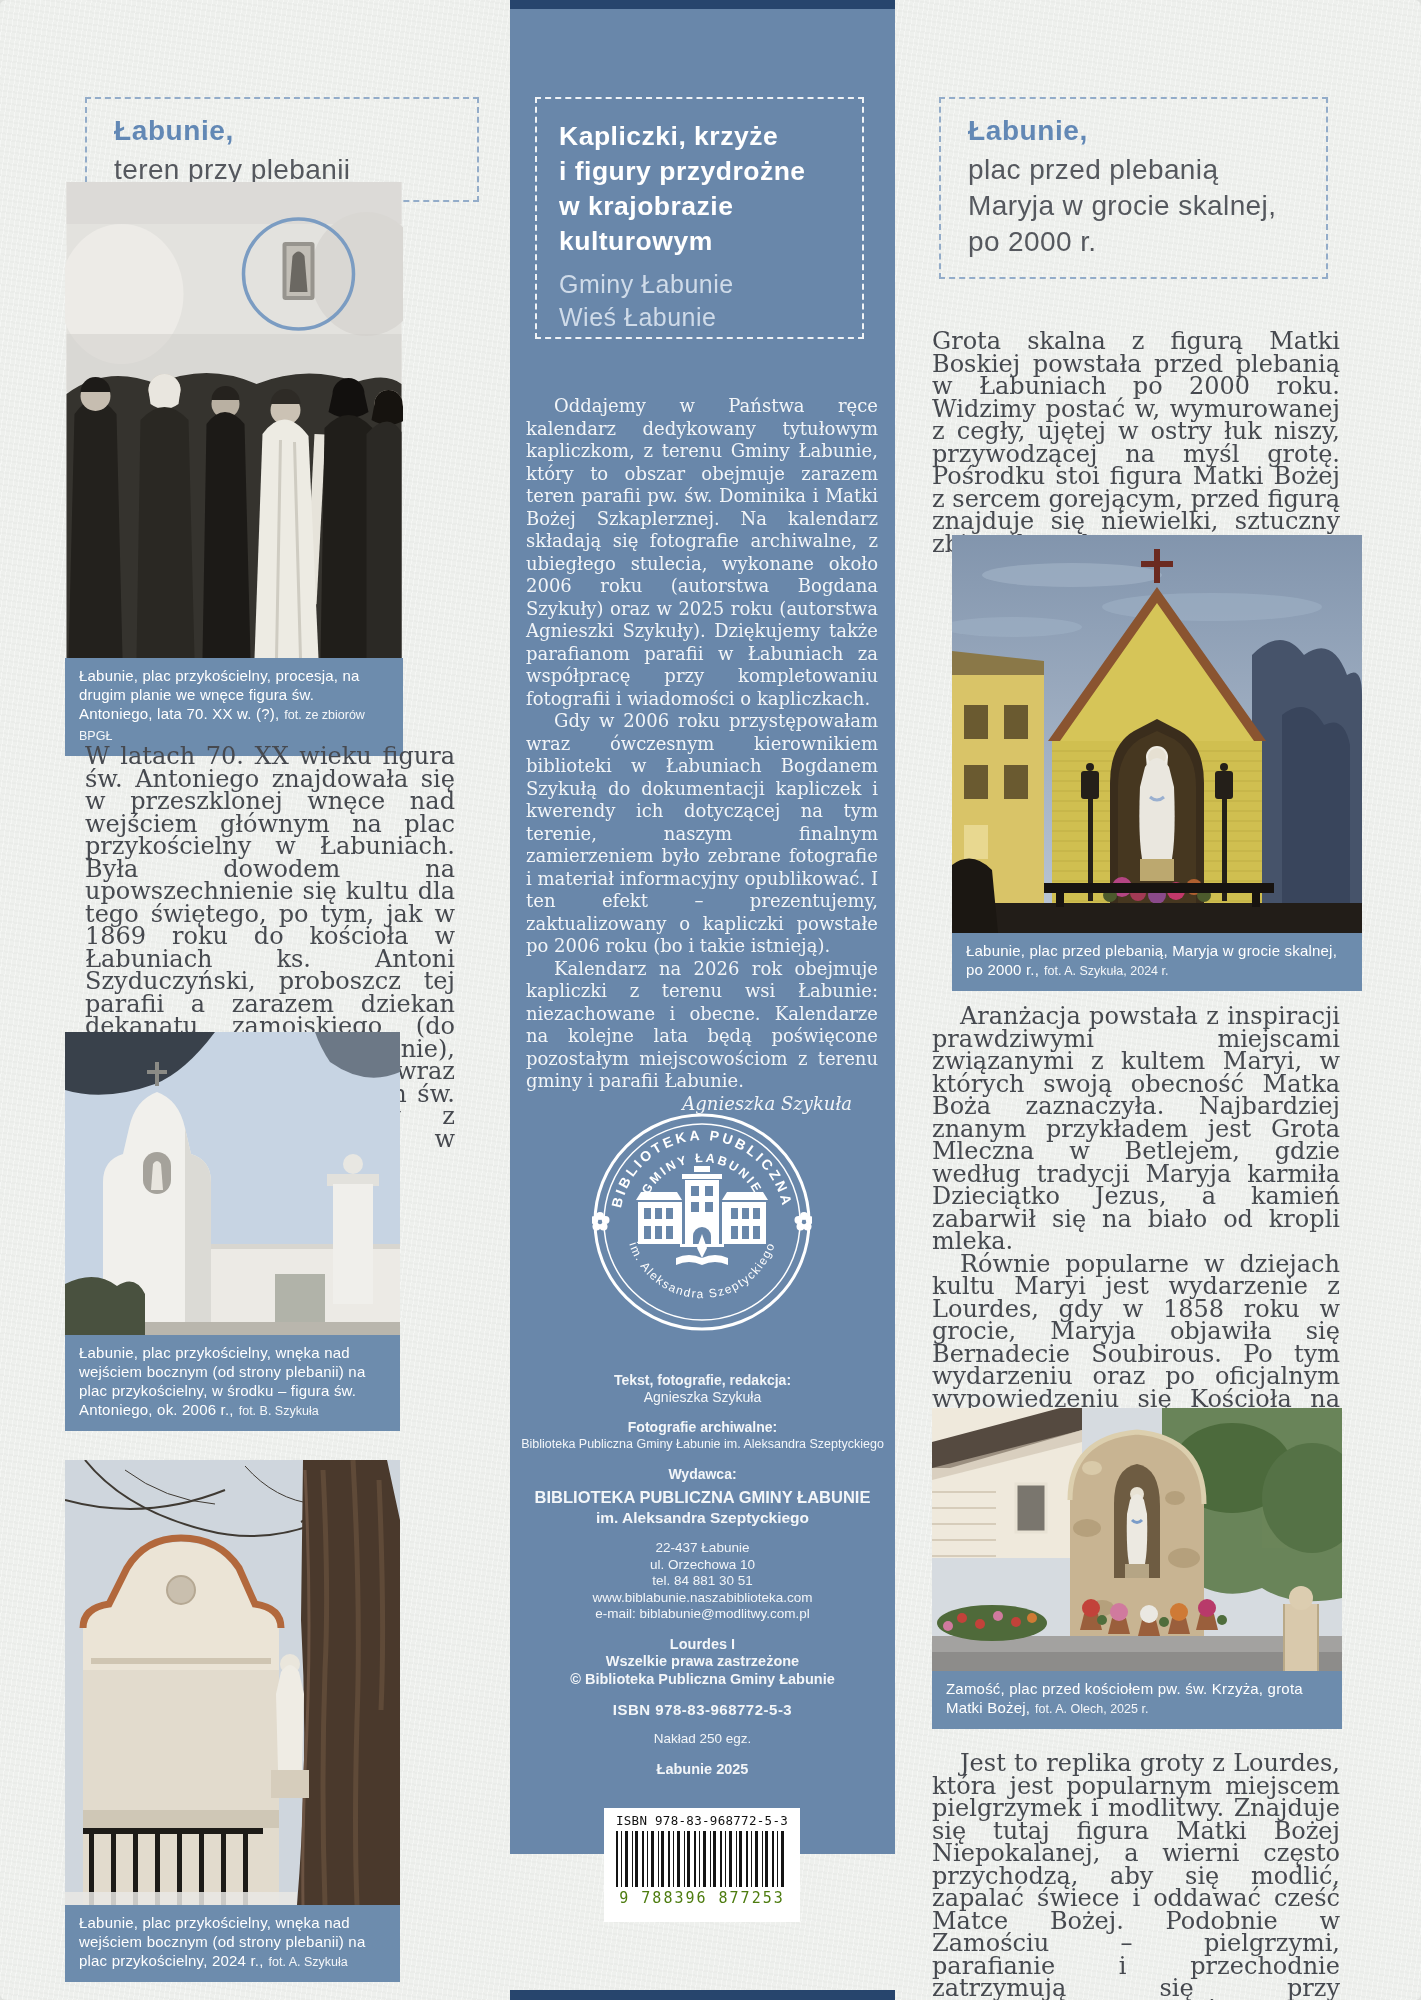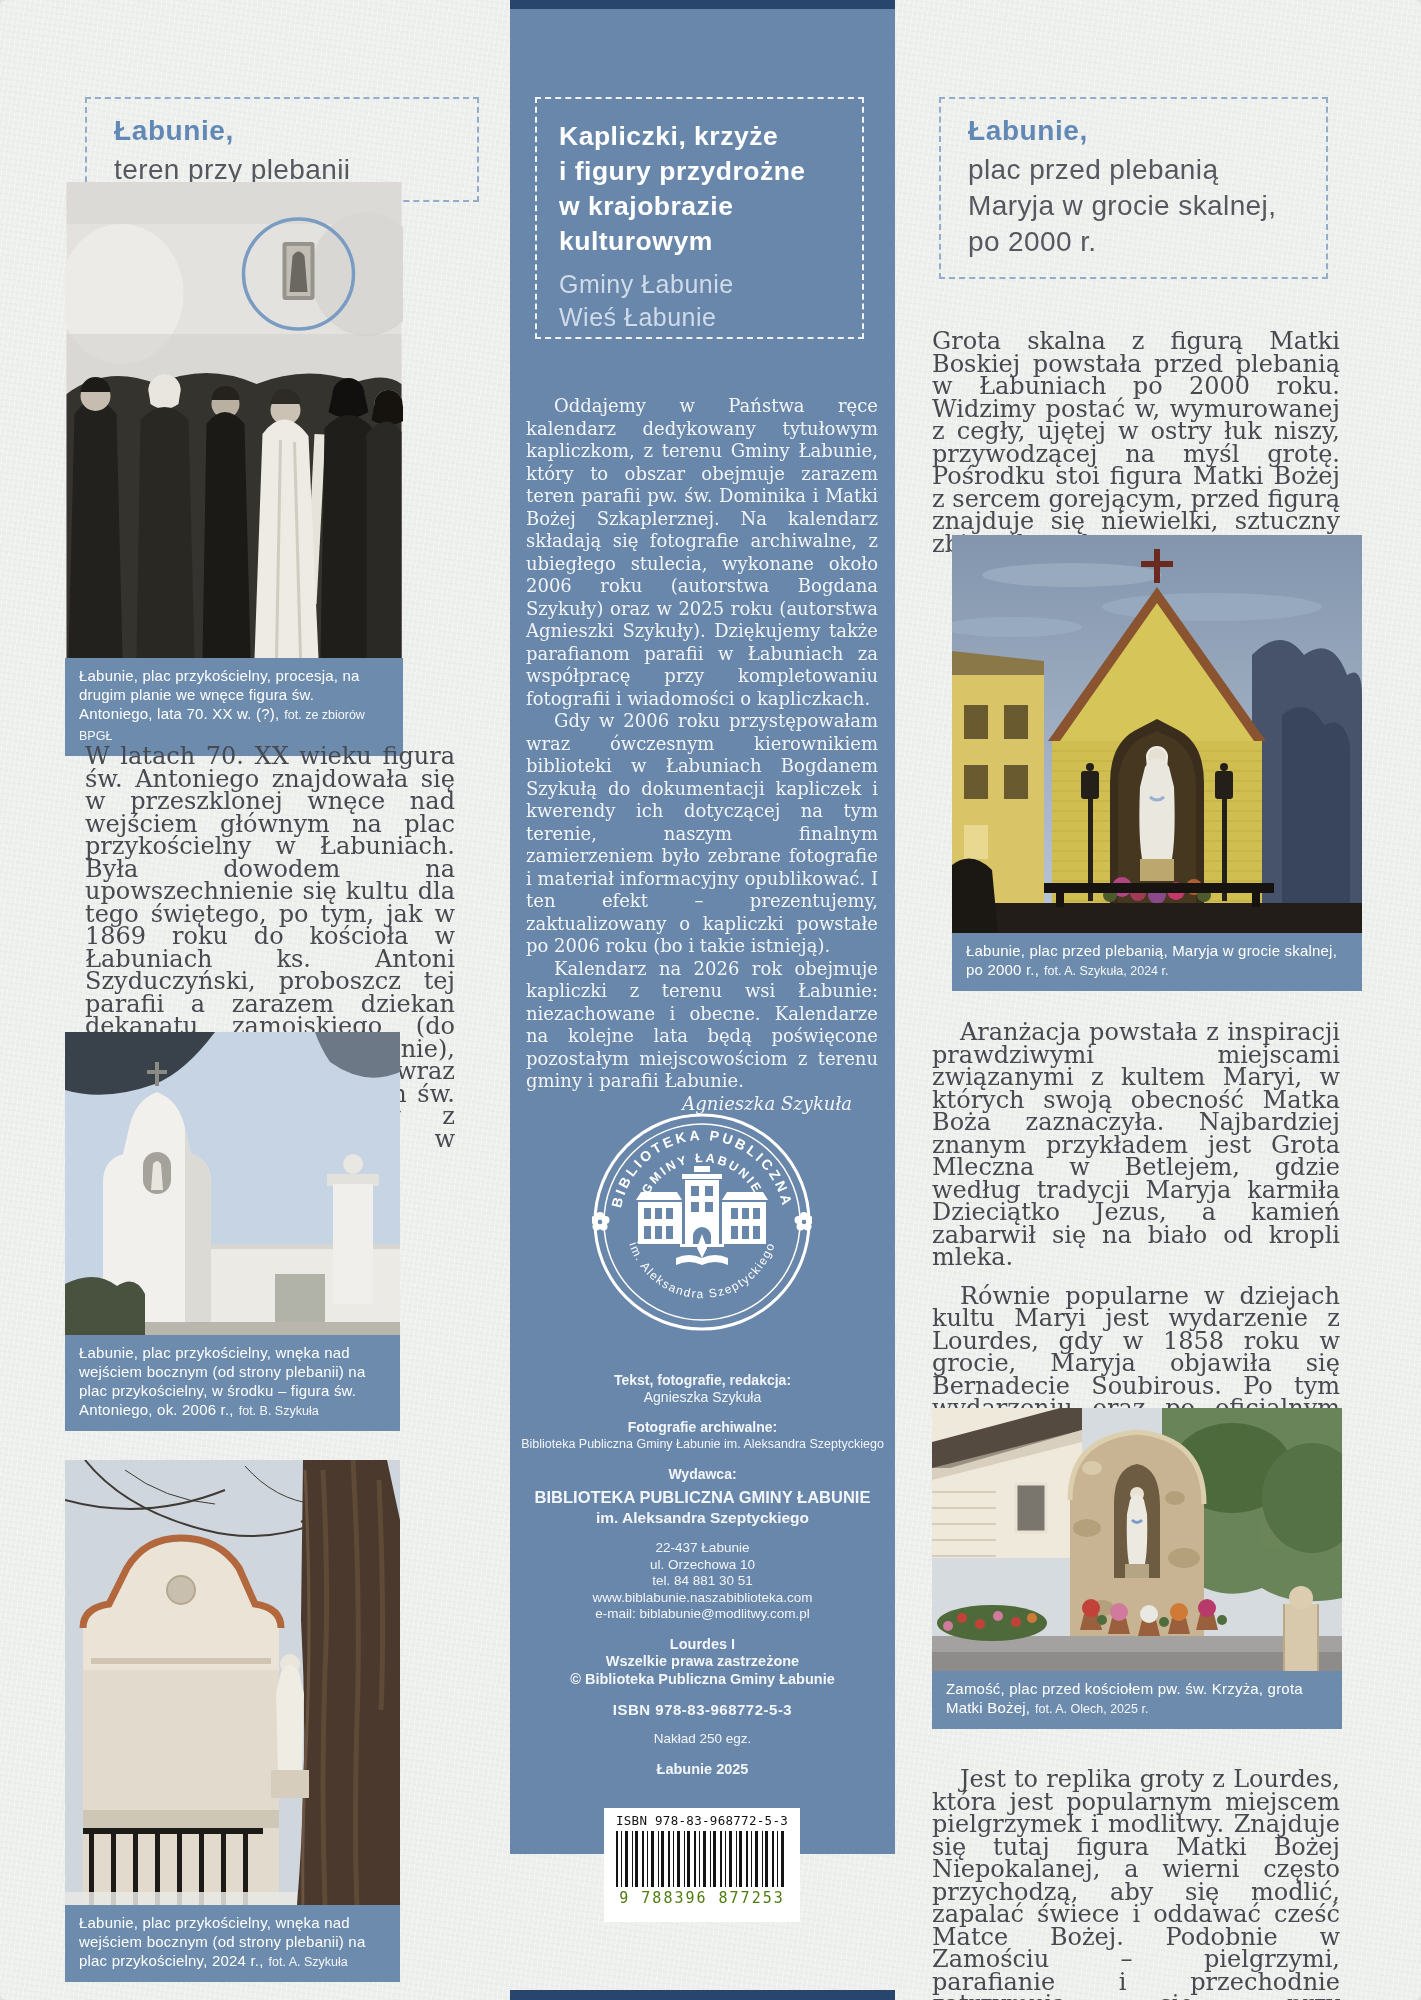--- a/index.html
+++ b/index.html
@@ -13,21 +13,21 @@
     font-family:"Liberation Sans", sans-serif;
     border-radius:6px;
   }
   
   .serif{font-family:"DejaVu Serif", serif;color:#46494f;}
   .title-box{position:absolute;border:2px dashed #93acc9;box-sizing:border-box;}
   .title-city{font-size:28px;font-weight:bold;color:#6288b5;letter-spacing:.6px;line-height:34px;}
   .title-sub{font-size:28px;font-weight:400;color:#55585e;letter-spacing:.4px;line-height:36px;white-space:pre-line;margin-top:4px;}
   .body-text{position:absolute;font-size:24px;line-height:22.5px;text-align:justify;}
   .body-text p{margin:0;}
-  .body-text p.indent{text-indent:28px;margin-top:16px;}
+  .body-text p.indent{text-indent:28px;}
   
   .fig{position:absolute;}
   .fig svg{display:block;width:100%;}
   .caption{background:#6d8cad;color:#ffffff;padding:8px 14px 10px;line-height:19px;}
   .caption .cap-main{font-size:15px;letter-spacing:.2px;}
   .caption .cap-credit{font-size:12.5px;opacity:.93;margin-left:5px;}
   
   #mid{position:absolute;left:510px;top:0;width:385px;height:1854px;background:#6987aa;}
   .fold-mark{position:absolute;left:0;width:100%;background:#27456d;}
   #mid-title-box{position:absolute;left:25px;top:97px;width:329px;height:242px;border:2px dashed rgba(255,255,255,.9);box-sizing:border-box;padding:20px 0 0 22px;}

